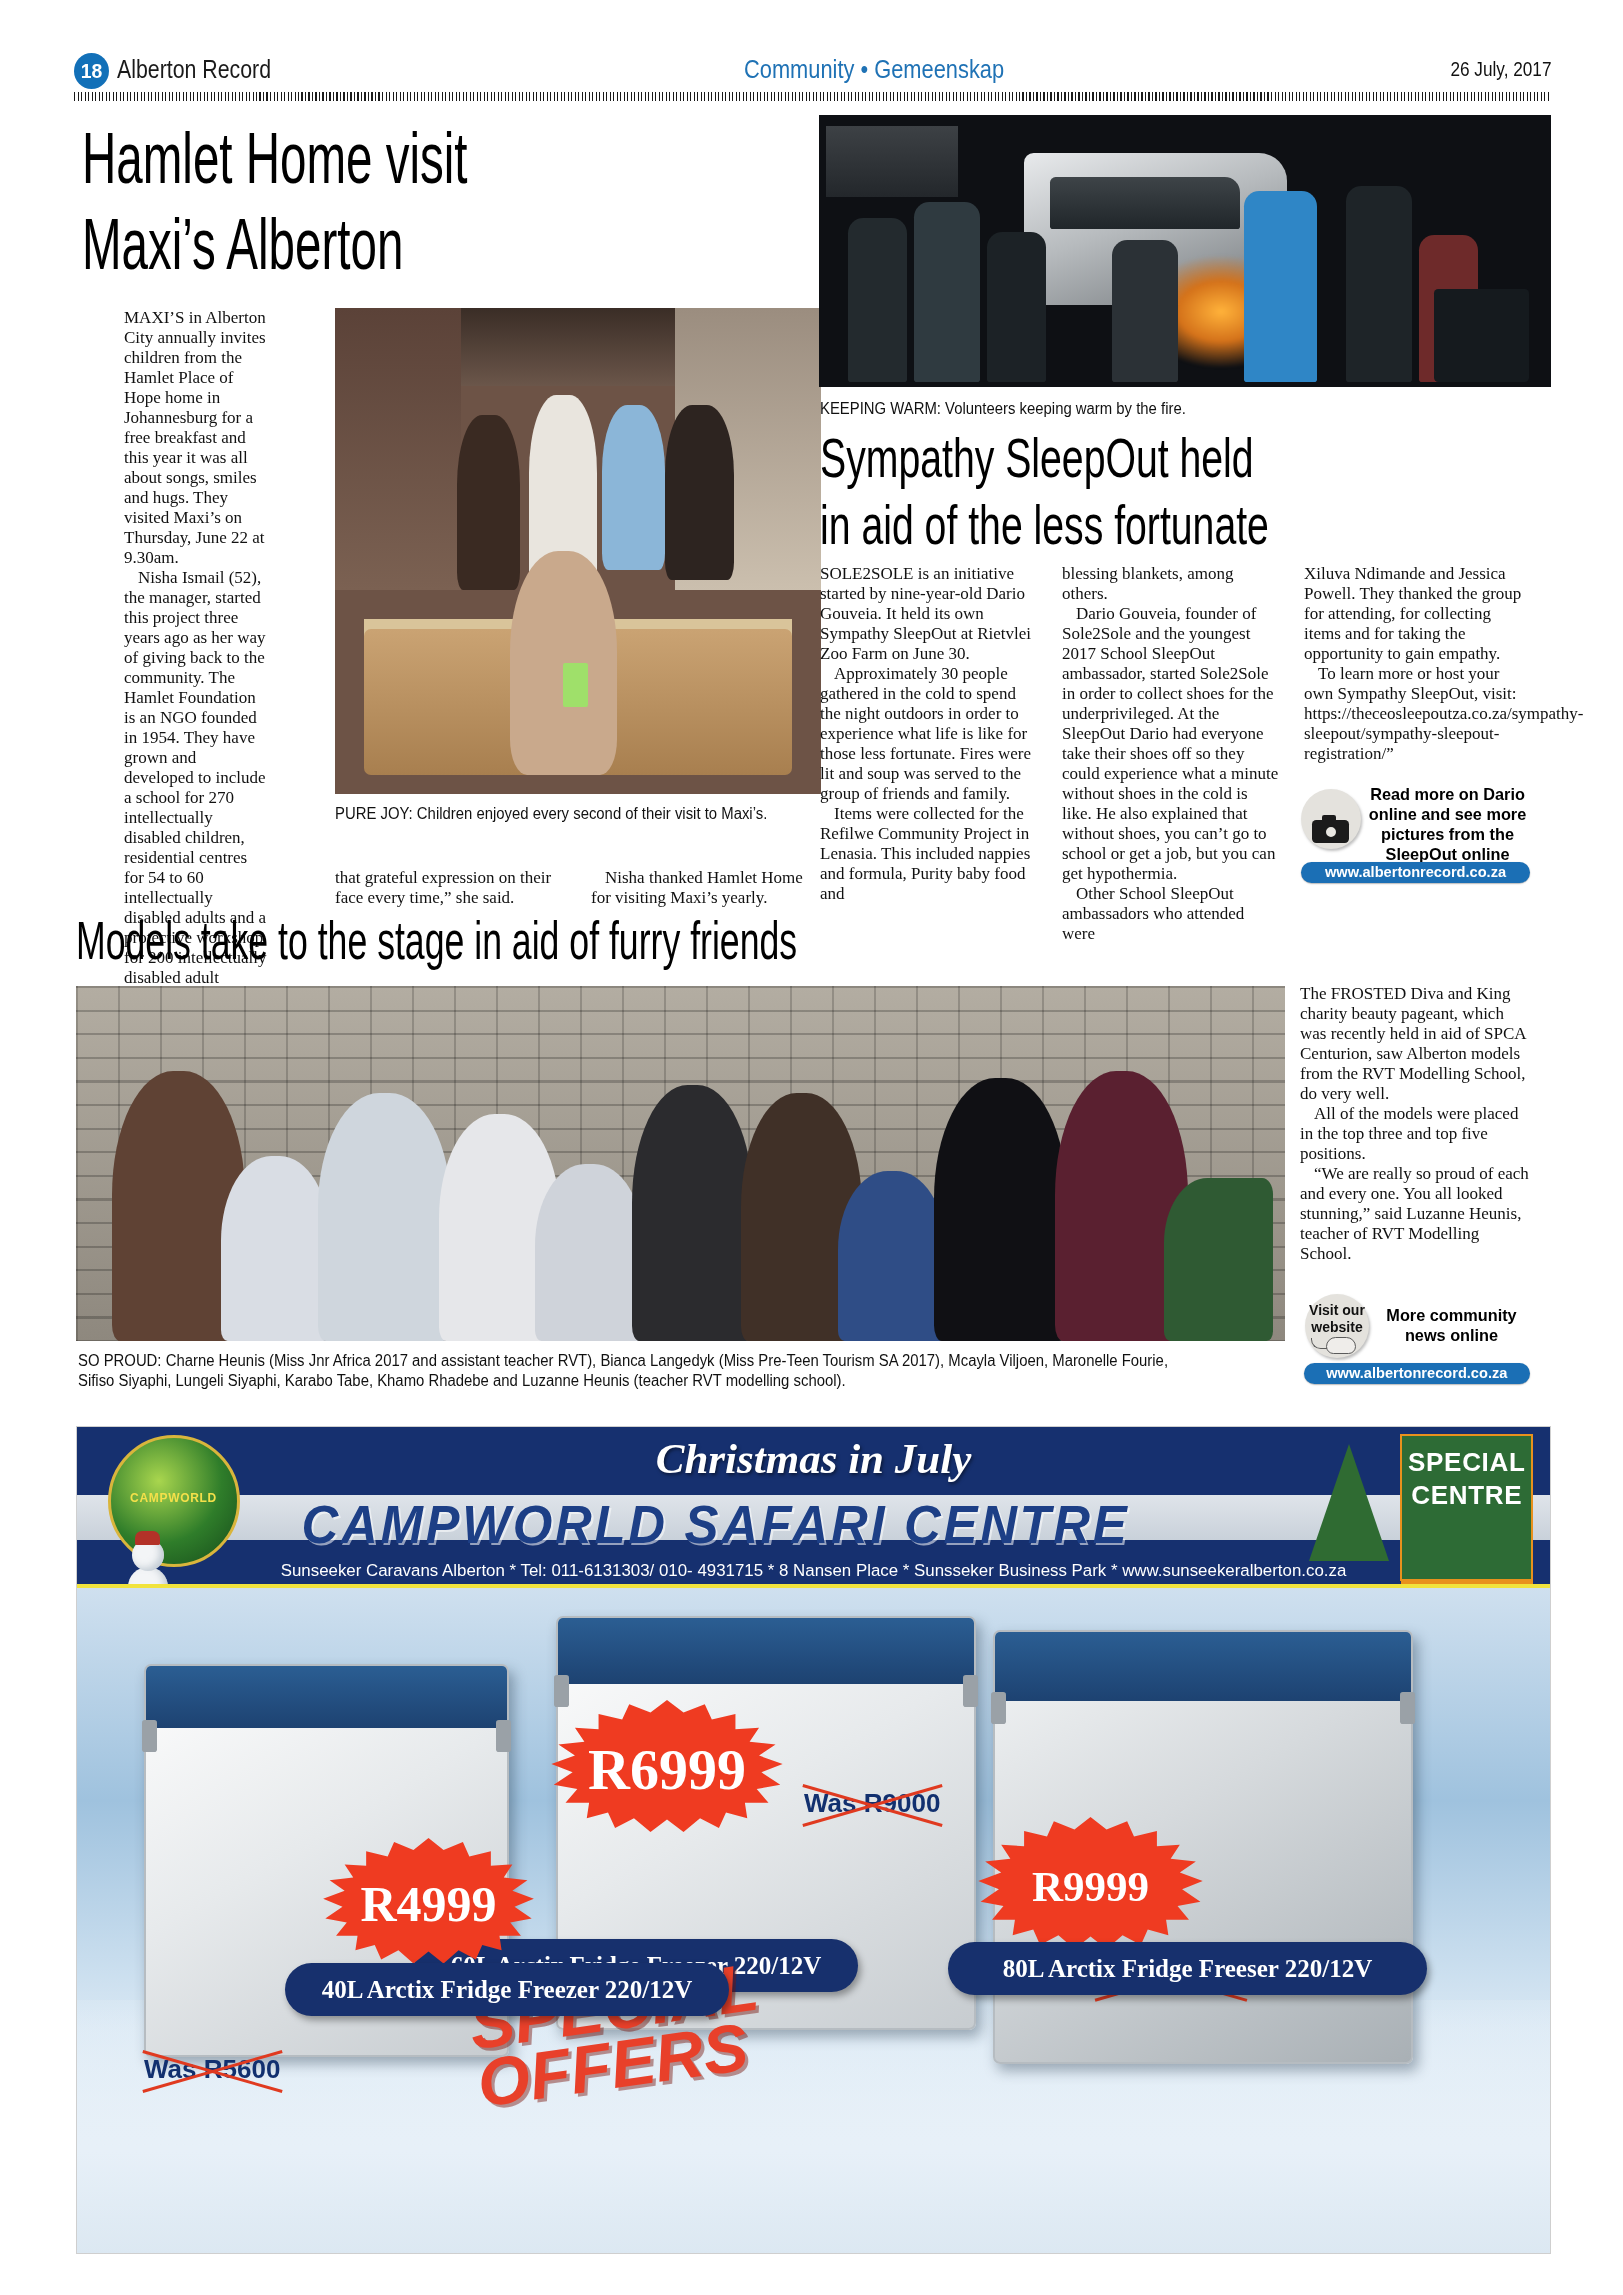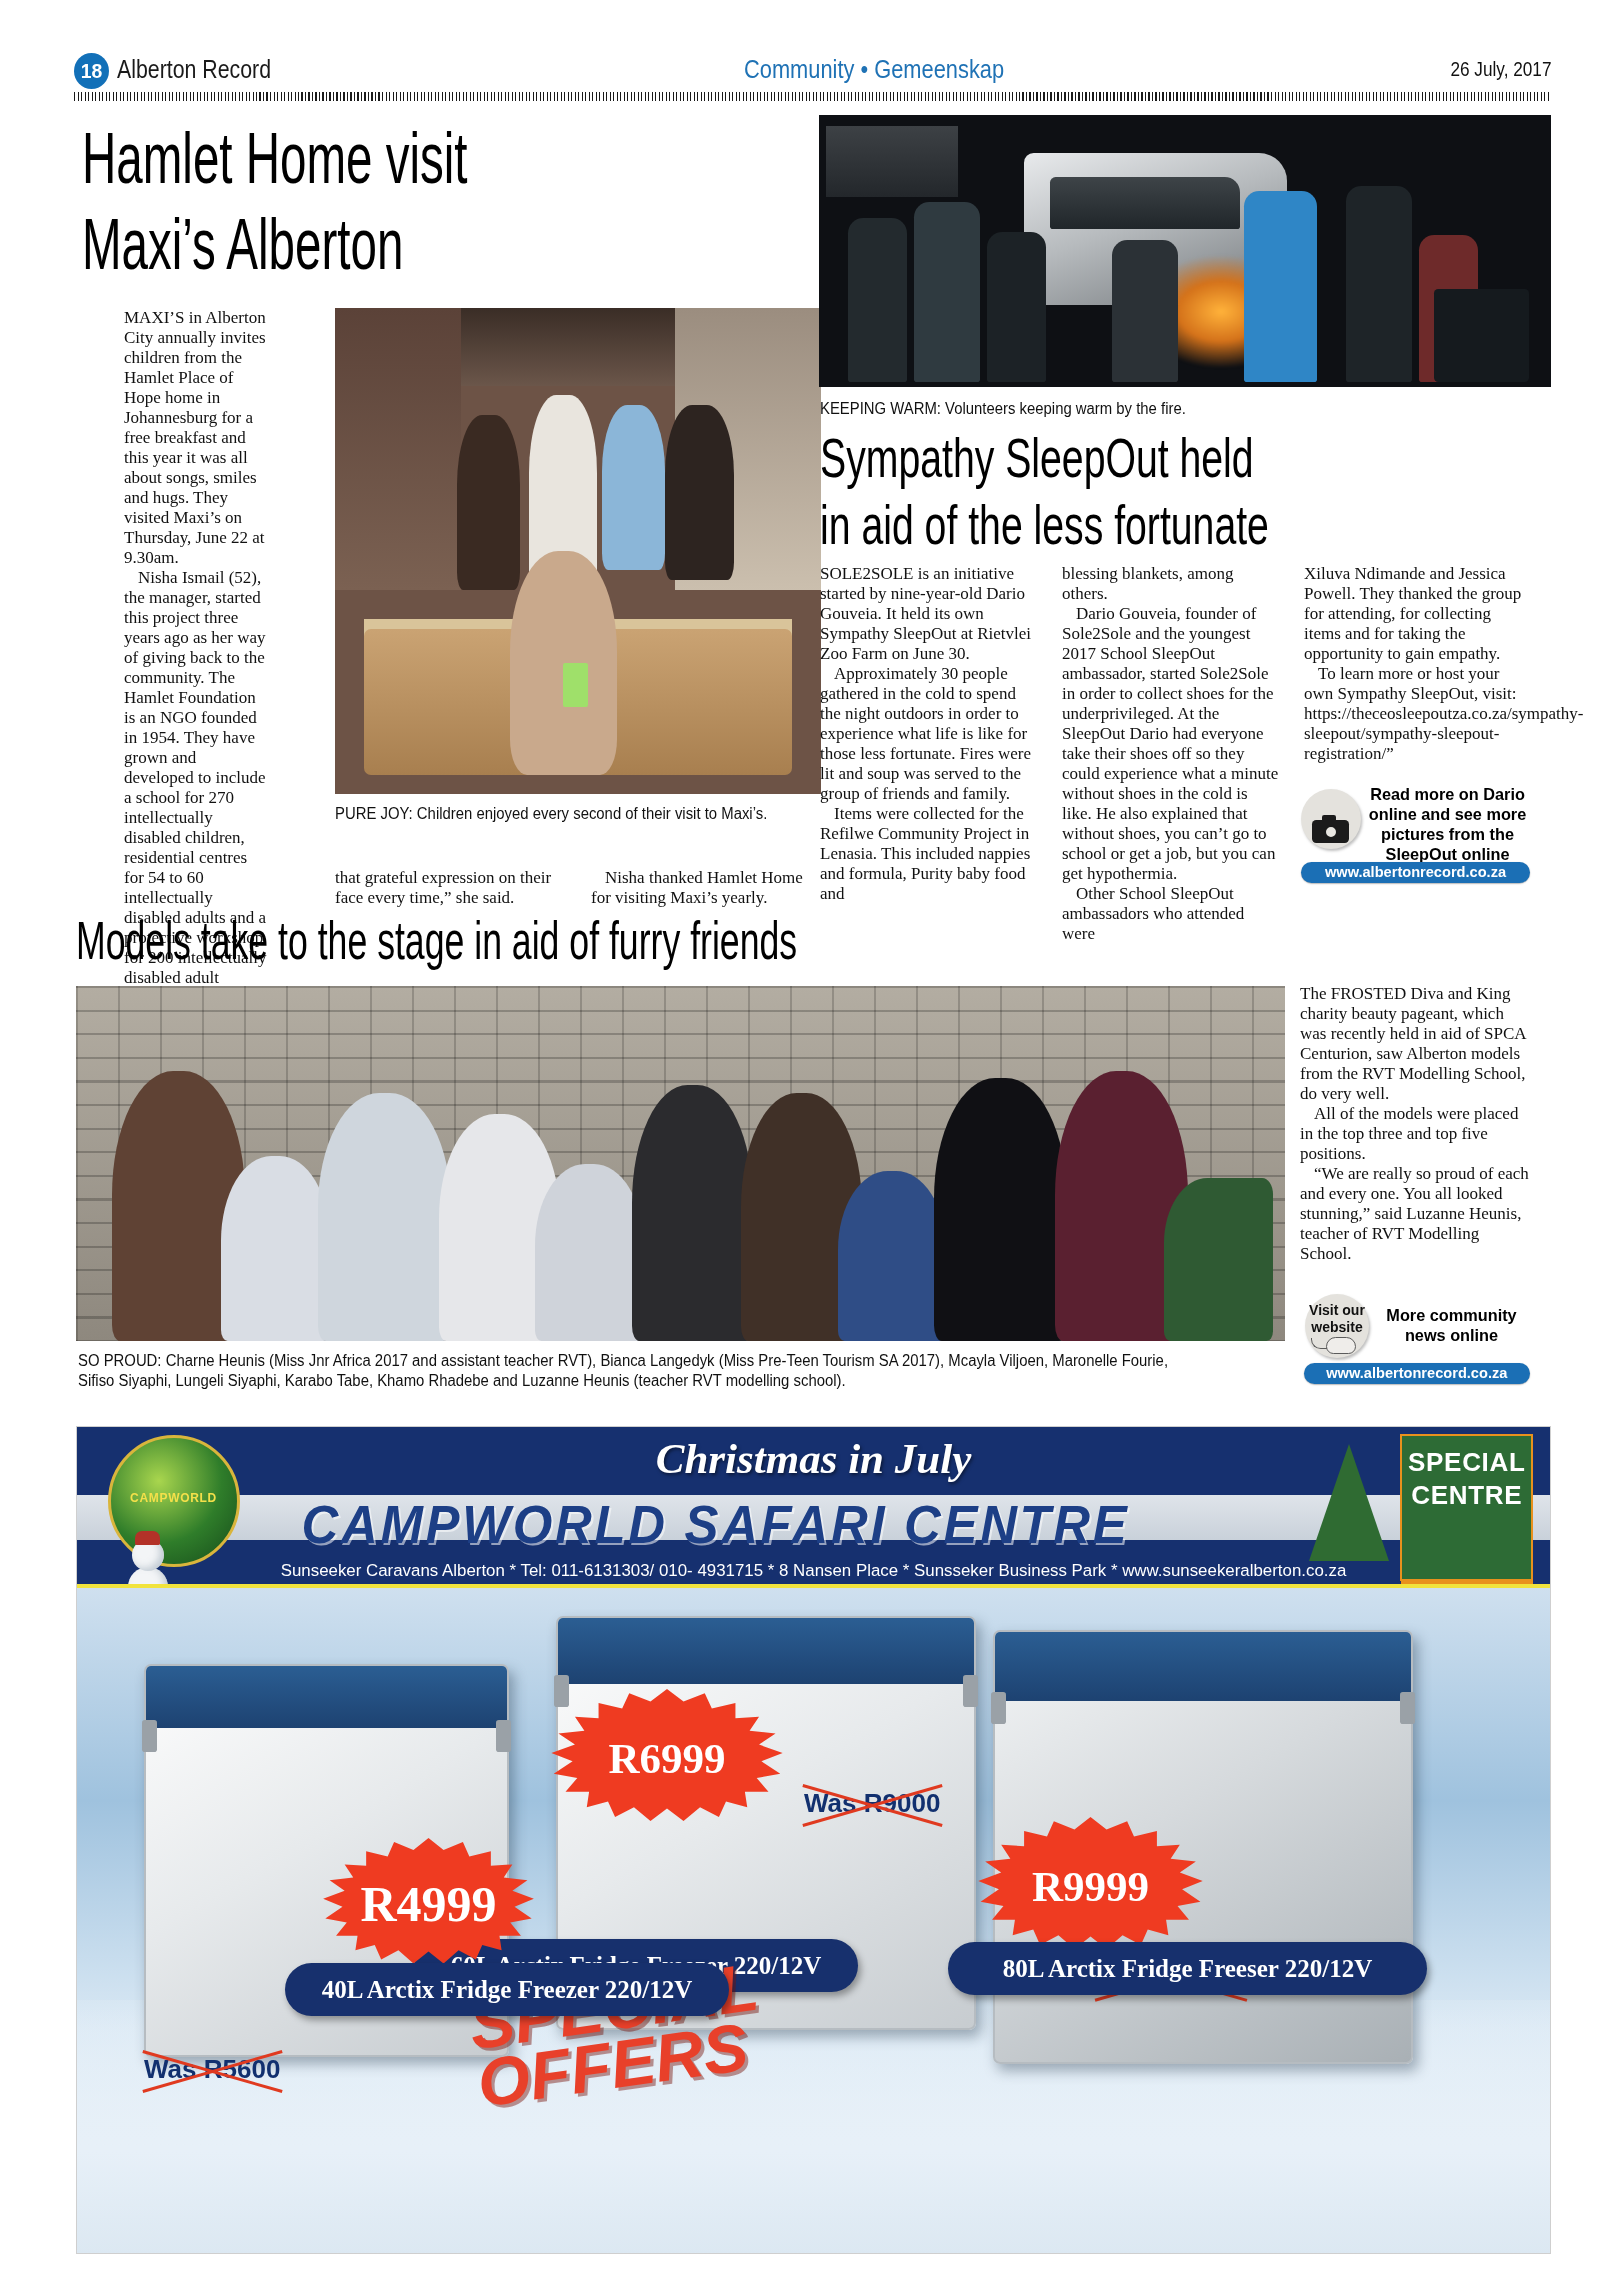--- a/index.html
+++ b/index.html
@@ -308,21 +308,21 @@
               background:linear-gradient(150deg,#f3f5f6 0%, #d6dadd 42%, #a9b0b5 100%); }
 
   .starburst {
     position:absolute; color:#ffffff; text-align:center;
     font-family:"Liberation Serif", serif; font-weight:bold;
     background:#ef3b21;
     filter:drop-shadow(1.4px 2.1px 2.1px rgba(0,0,0,.35));
     clip-path:polygon(50% 0%,57% 9%,66% 3%,69% 14%,79% 10%,79% 21%,89% 20%,85% 30%,96% 32%,89% 40%,99% 46%,90% 52%,98% 61%,88% 64%,93% 74%,83% 74%,84% 85%,75% 81%,72% 92%,64% 85%,57% 95%,50% 86%,43% 95%,36% 85%,28% 92%,25% 81%,16% 85%,17% 74%,7% 74%,12% 64%,2% 61%,10% 52%,1% 46%,11% 40%,4% 32%,15% 30%,11% 20%,21% 21%,21% 10%,31% 14%,34% 3%,43% 9%);
   }
   #burst-a { left:244px; top:250px; width:215px; height:132px; font-size:50px; line-height:132px; }
-  #burst-b { left:472px; top:101px; width:236px; height:139px; font-size:43px; line-height:139px; }
+  #burst-b { left:472px; top:112px; width:236px; height:139px; font-size:58px; line-height:139px; }
   #burst-c { left:899px; top:229px; width:229px; height:139px; font-size:43px; line-height:139px; }
 
   .prod-pill {
     position:absolute; background:#17306d; border-radius:32px;
     color:#ffffff; text-align:center;
     font-family:"Liberation Serif", serif; font-weight:bold;
     box-shadow:2.8px 4.2px 7px rgba(0,0,0,.35);
   }
   #pill-60 { left:337px; top:351px; width:444px; height:53px; font-size:25px; line-height:53px; }
   #pill-40 { left:208px; top:375px; width:444px; height:53px; font-size:25px; line-height:53px; }

